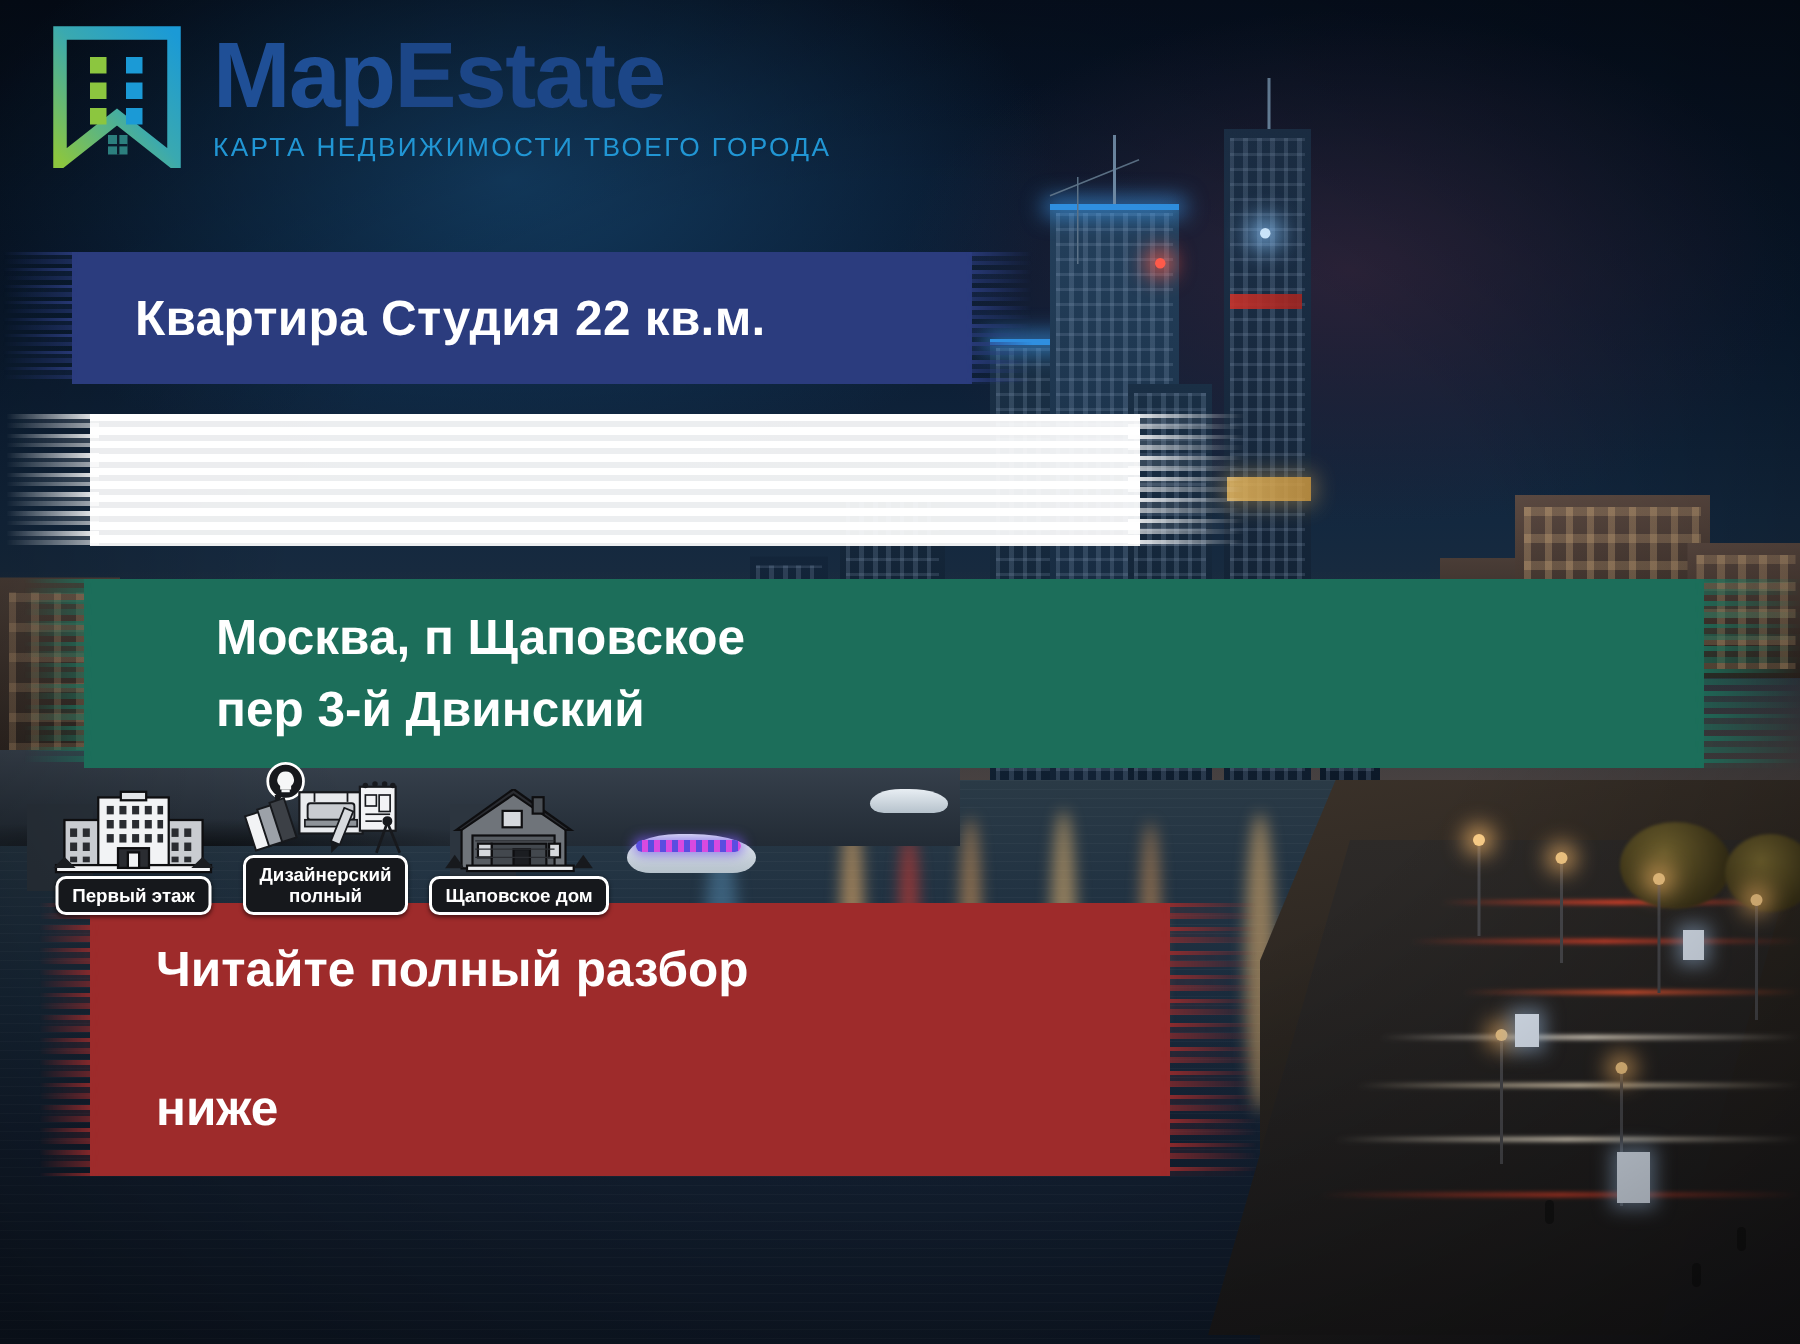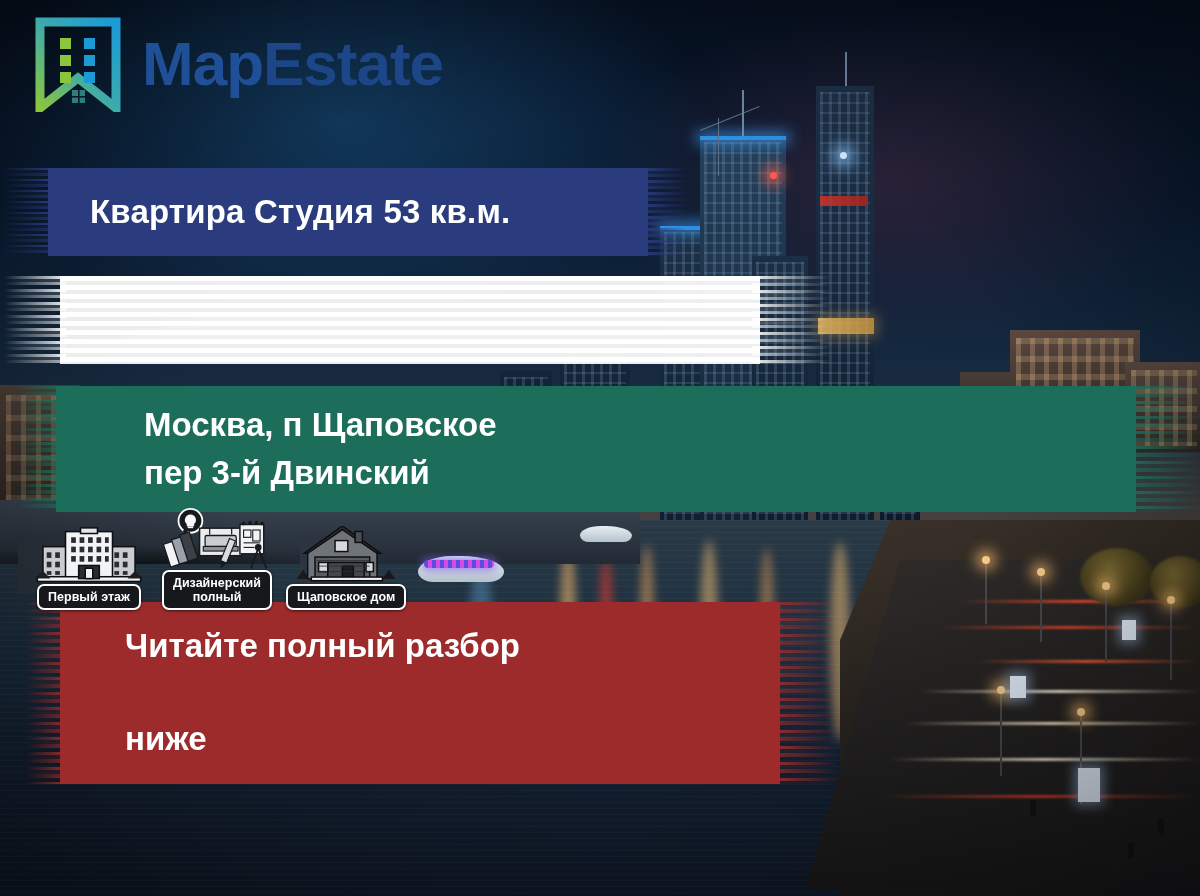--- a/index.html
+++ b/index.html
@@ -322,21 +322,21 @@
   }
   #banner-cta .fray.right {
     right: -58px; width: 64px;
     -webkit-mask-image: repeating-linear-gradient(180deg, rgba(0,0,0,.95) 0 3px, rgba(0,0,0,.15) 3px 7px, rgba(0,0,0,.72) 7px 11px, rgba(0,0,0,0) 11px 16px),
                         linear-gradient(270deg, rgba(0,0,0,0), rgba(0,0,0,1));
     -webkit-mask-composite: source-in; mask-composite: intersect;
             mask-image: repeating-linear-gradient(180deg, rgba(0,0,0,.95) 0 3px, rgba(0,0,0,.15) 3px 7px, rgba(0,0,0,.72) 7px 11px, rgba(0,0,0,0) 11px 16px),
                         linear-gradient(270deg, rgba(0,0,0,0), rgba(0,0,0,1));
   }
   #banner-cta .label {
-    color: #ffffff; font-size: 33px; font-weight: 700; padding-left: 65px; line-height: 1.42;
+    color: #ffffff; font-size: 33px; font-weight: 700; padding-left: 44px; line-height: 1.42;
   }
 
   
   .badges {
     position: absolute; left: 30px; top: 512px;
     display: flex; align-items: flex-end; gap: 8px; z-index: 6;
   }
   .badge { position: relative; display: flex; flex-direction: column; align-items: center; }
   .badge-art { height: 62px; display:flex; align-items:flex-end; justify-content:center; }
   .badge-pill {
@@ -448,28 +448,29 @@
         <rect x="52" y="39" width="11" height="11" fill="#1b9ad6"></rect>
         <rect x="52" y="56" width="11" height="11" fill="#1b9ad6"></rect>
 
         <rect x="40" y="74" width="13" height="13" fill="#2c7f7e"></rect>
         <rect x="46" y="74" width="1.6" height="13" fill="#0b1a2b"></rect>
         <rect x="40" y="80" width="13" height="1.6" fill="#0b1a2b"></rect>
       </svg>
     </span>
     <span class="logo-text">
       <span class="brand"><span>Map</span><span class="accent">Estate</span></span>
+      <span class="tagline">КАРТА НЕДВИЖИМОСТИ ТВОЕГО ГОРОДА</span>
     </span>
   </div>
 
   <div class="banner" id="banner-apartment">
     <span class="fill"></span>
     <span class="fray left"></span>
     <span class="fray right"></span>
-    <span class="label">Квартира Студия 53 кв.м.</span>
+    <span class="label">Квартира Студия 22 кв.м.</span>
   </div>
 
   <div class="banner" id="banner-date">
     <span class="fill"></span>
     <span class="fray left"></span>
     <span class="fray right"></span>
   </div>
 
   <div class="banner" id="banner-address">
     <span class="fill"></span>

